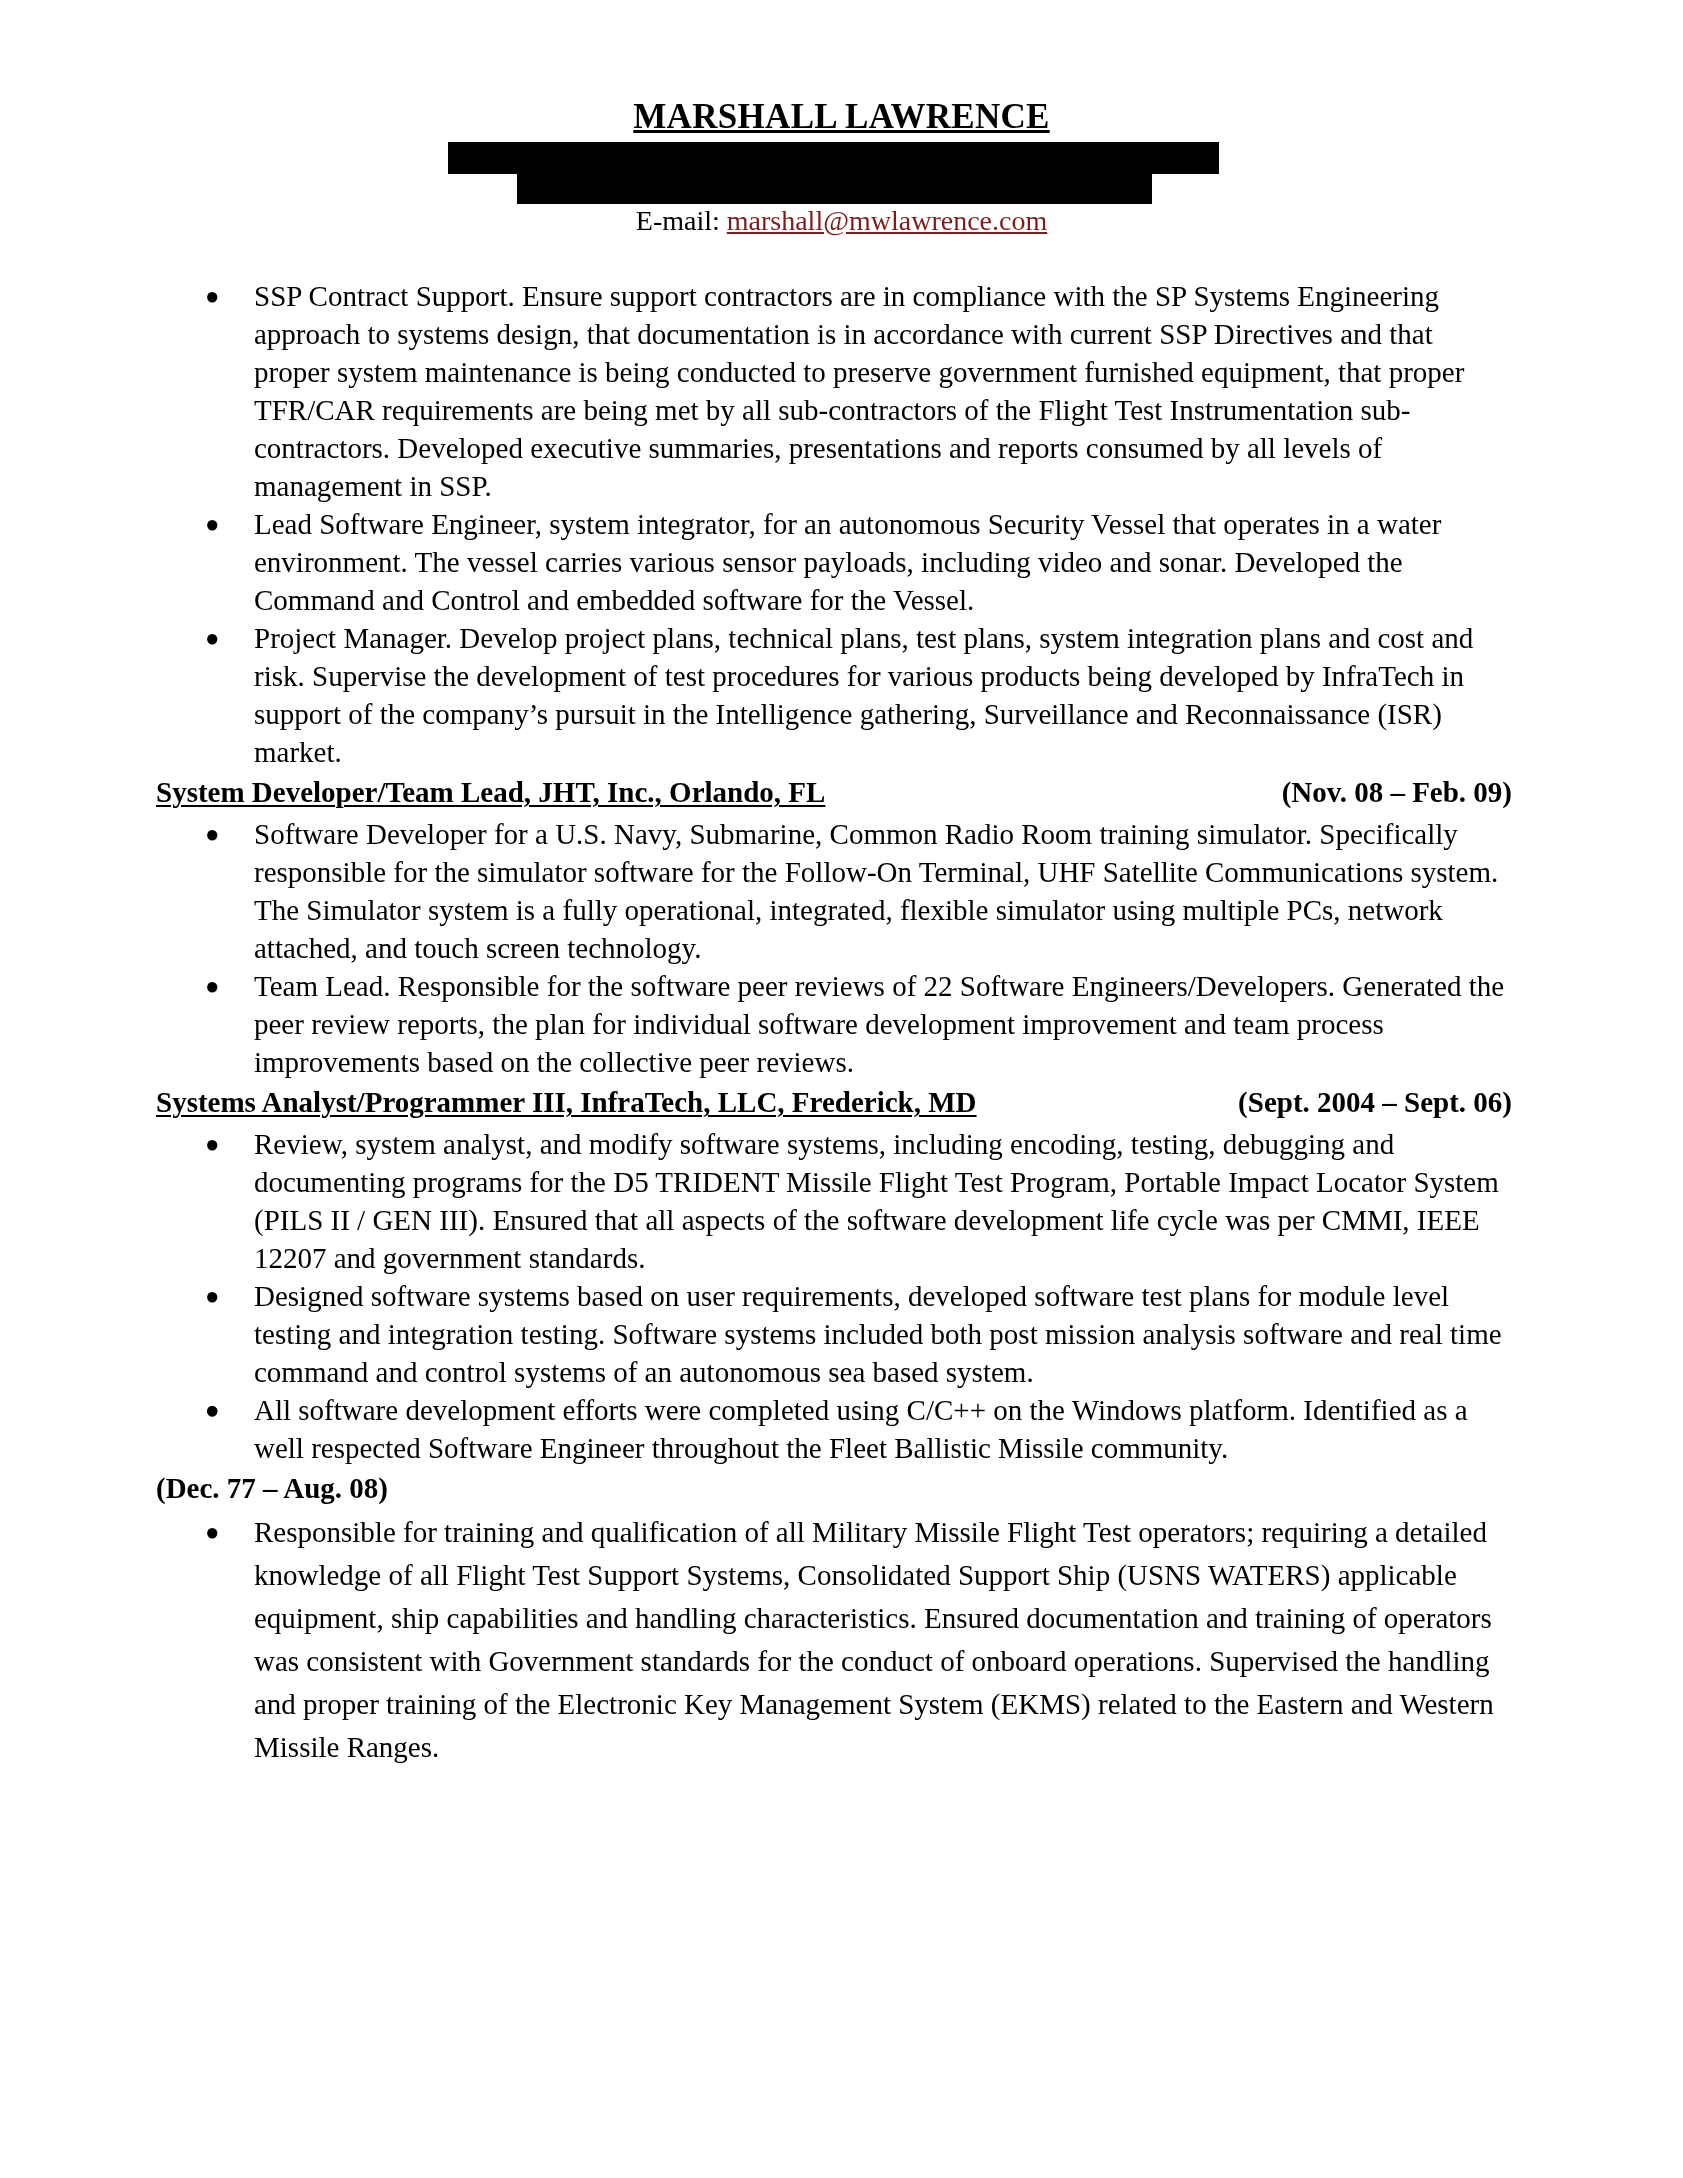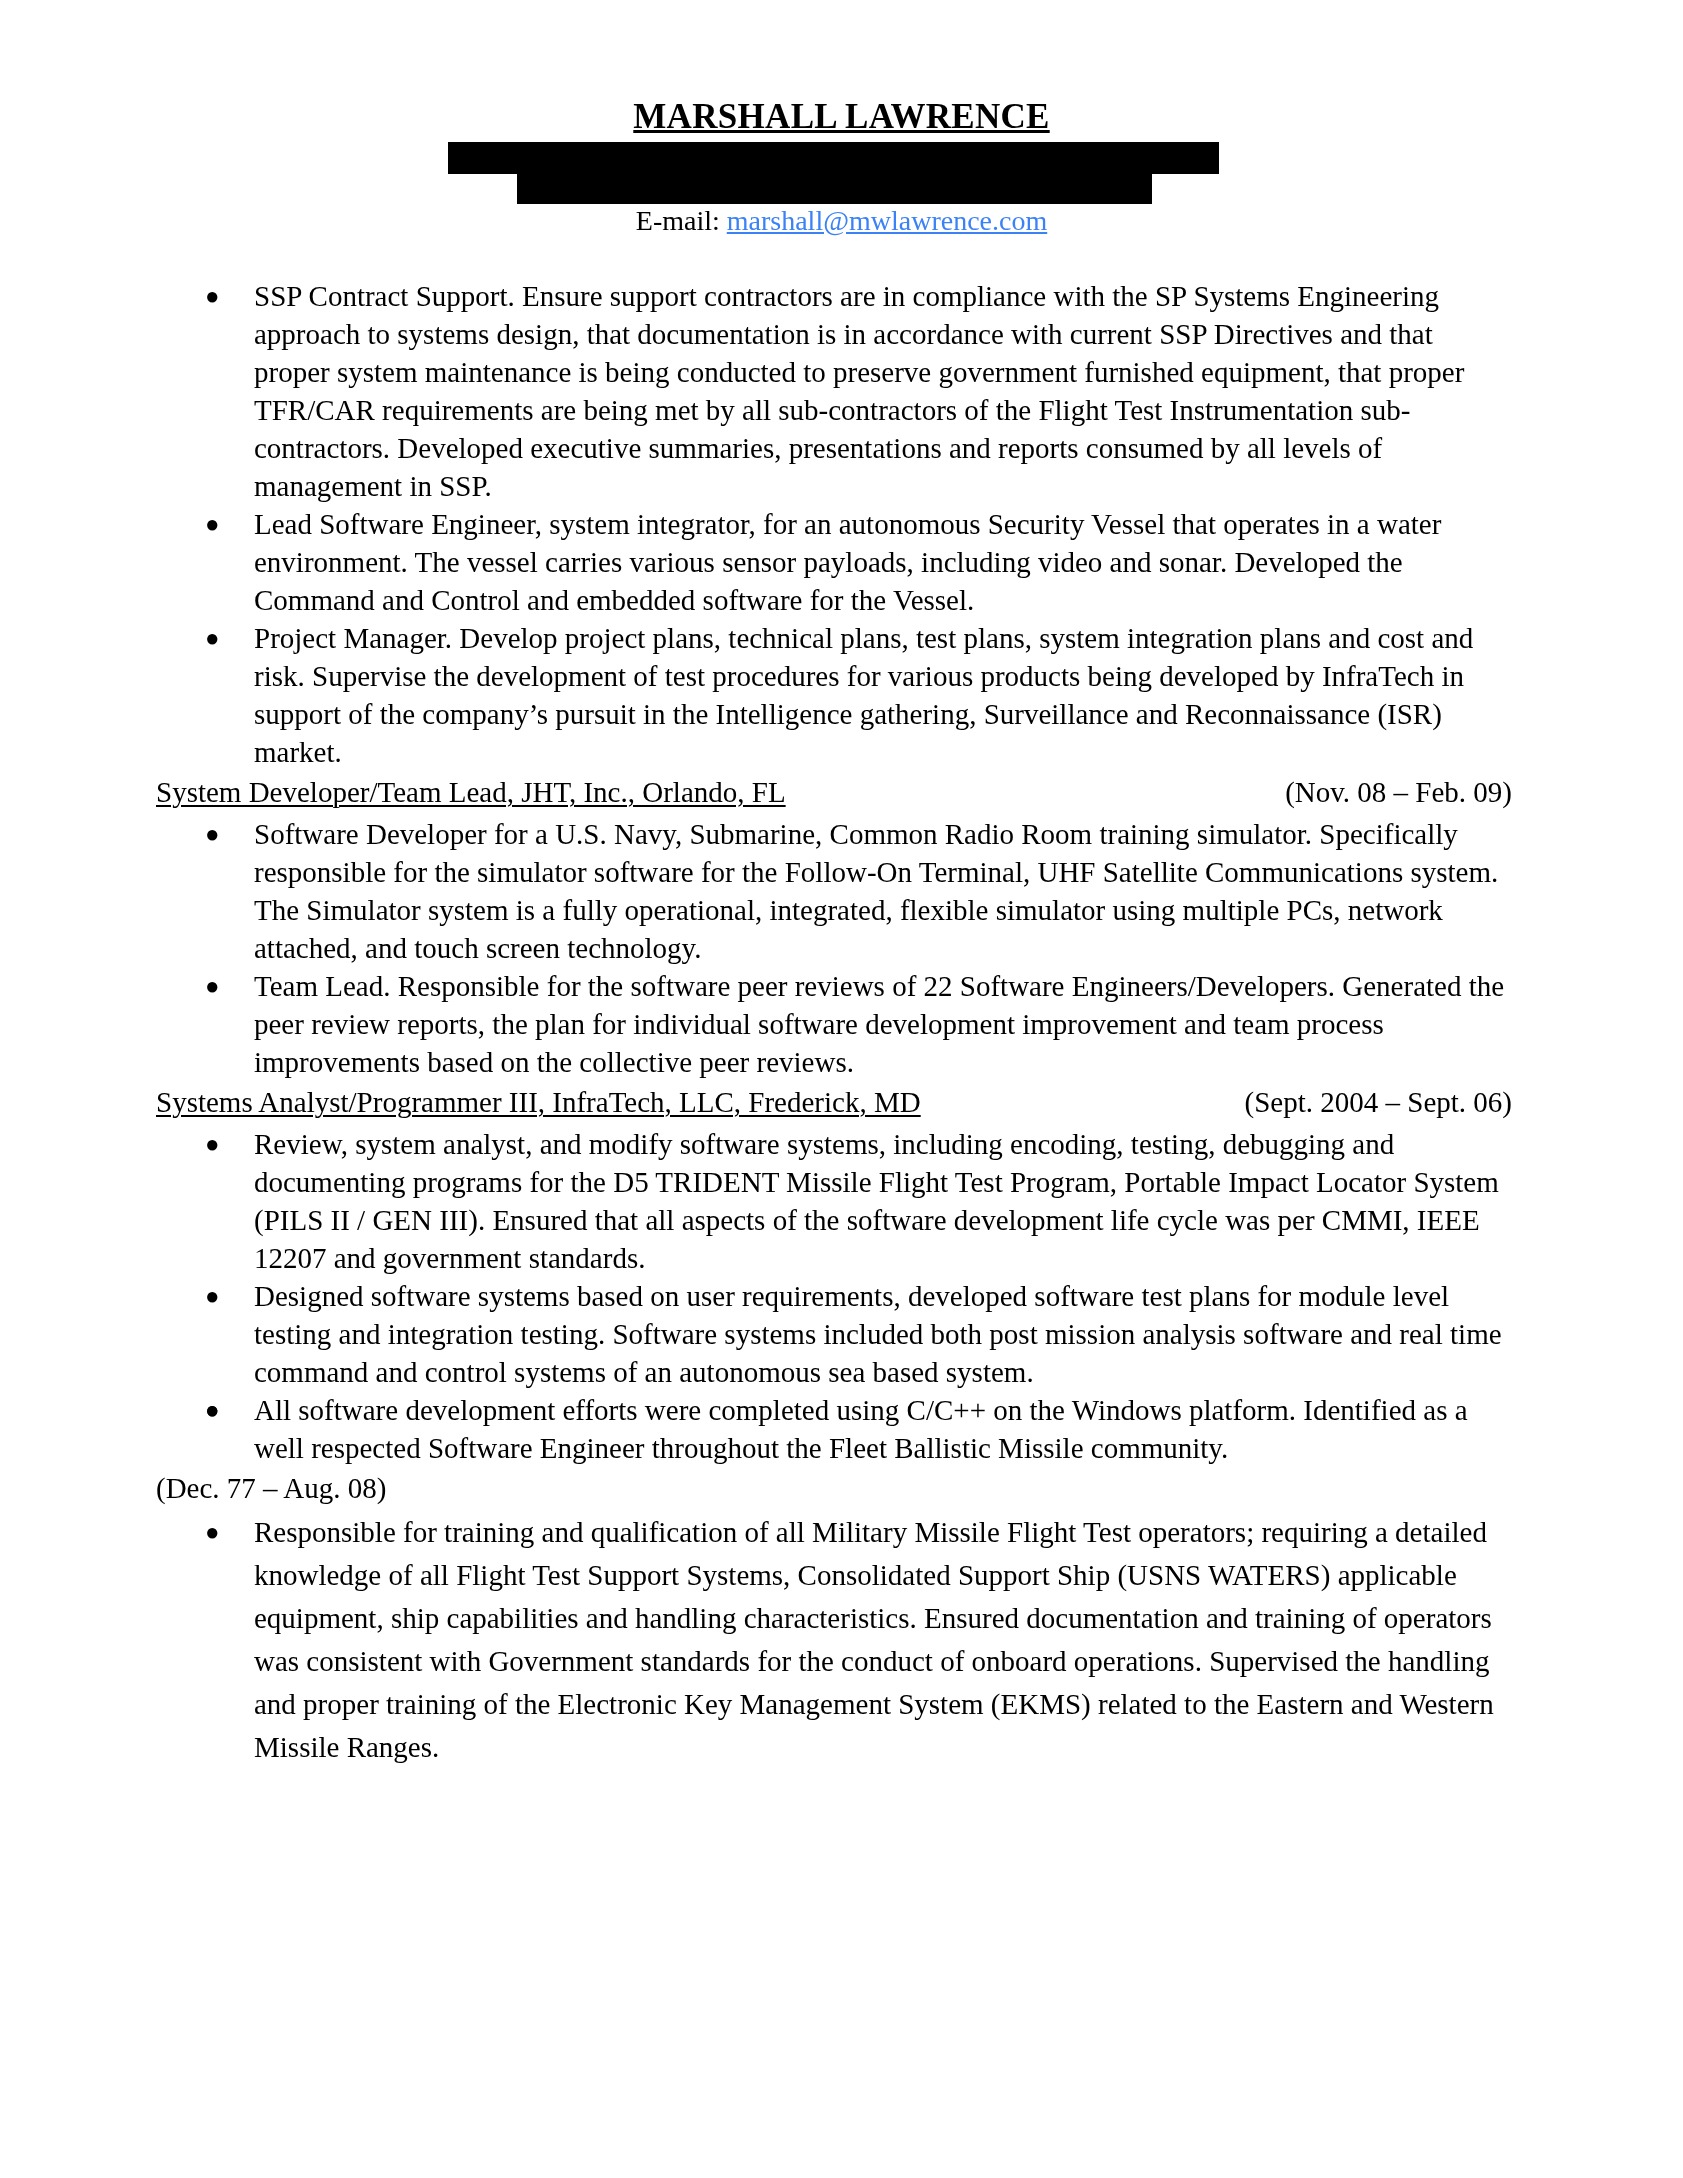--- a/index.html
+++ b/index.html
@@ -3,26 +3,26 @@
 <meta charset="utf-8">
 <style>
   html, body { margin: 0; padding: 0; background: #ffffff; }
   body { width: 1683px; height: 2178px; position: relative; overflow: hidden;
          font-family: "Liberation Serif", "DejaVu Serif", serif; color: #000; }
   .name { position: absolute; top: 97px; left: 0; width: 1683px; text-align: center;
           font-weight: bold; font-size: 35px; letter-spacing: 0.3px; text-decoration: underline; }
   .redact1 { position: absolute; left: 448px; top: 142px; width: 771px; height: 32px; background: #000; }
   .redact2 { position: absolute; left: 517px; top: 172px; width: 635px; height: 32px; background: #000; }
   .email { position: absolute; top: 205px; left: 0; width: 1683px; text-align: center; font-size: 28px; }
-  .email a { color: #3b82f6; }
+  .email a { color: #7f1d1d; }
   .content { position: absolute; left: 156px; top: 277px; width: 1356px; font-size: 29px; line-height: 38px; }
   ul.bullets { list-style: none; margin: 0; padding: 0; }
   ul.bullets li { position: relative; padding-left: 98px; }
   ul.bullets li .dot { position: absolute; left: 49px; top: 0; font-size: 24px; }
-  .job-head { display: flex; justify-content: space-between; font-weight: normal; font-size: 29px; line-height: 38px; margin-top: 2px; margin-bottom: 4px; }
+  .job-head { display: flex; justify-content: space-between; font-weight: bold; font-size: 29px; line-height: 38px; margin-top: 2px; margin-bottom: 4px; }
   .job-title { text-decoration: underline; text-decoration-thickness: 2px; text-underline-offset: 3px; }
   .navy li { line-height: 43px; }
   .navy { margin-top: -2px; }
 </style>
 </head>
 <body>
 
 <div class="name">MARSHALL LAWRENCE</div>
 <div class="redact1"></div>
 <div class="redact2"></div>

